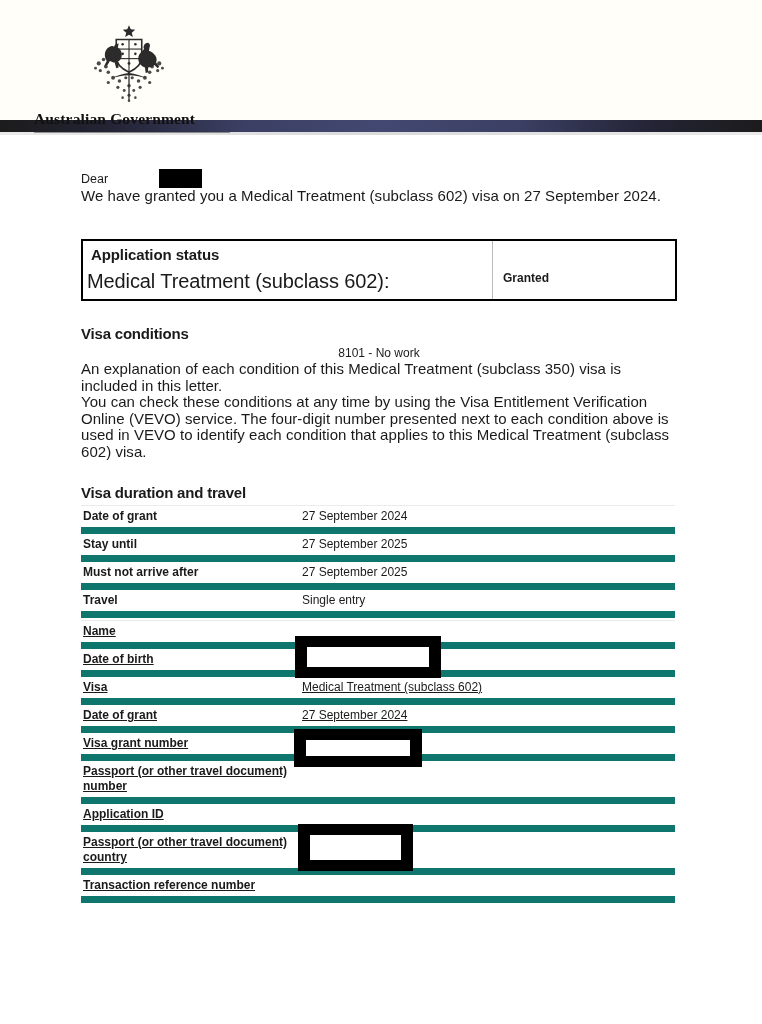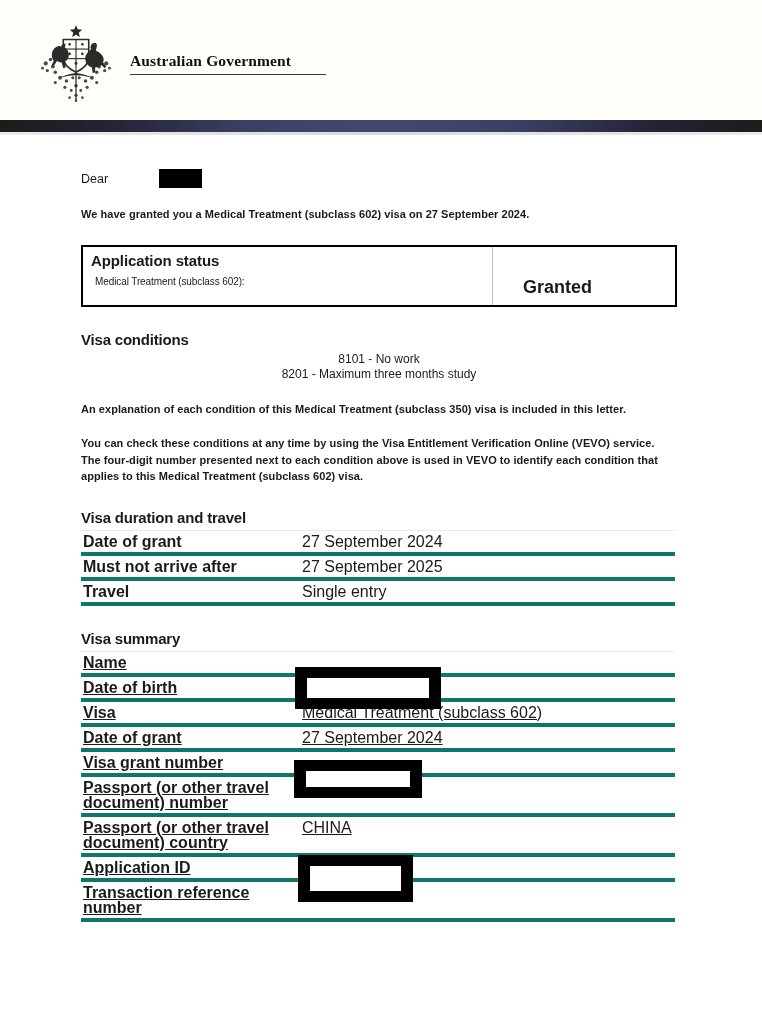--- a/index.html
+++ b/index.html
@@ -21,20 +21,21 @@
     position: relative;
     height: 120px;
     background: #fffef9;
   }
   .crest-block {
     position: absolute;
     left: 28px;
     top: 22px;
     display: flex;
     align-items: center;
+    flex-direction: column;
   }
   .crest {
     width: 96px;
     height: 86px;
     flex: 0 0 auto;
   }
   .govt-text {
     margin-left: 6px;
     padding-top: 2px;
   }
@@ -99,30 +100,28 @@
   }
   .redact-inline {
     display: inline-block;
     background: #000;
     width: 43px;
     height: 19px;
     margin-left: 7px;
   }
 
   .para {
-    font-size: 11px;
+    font-size: 15px;
     line-height: 16.5px;
-    margin-top: 18px;
     letter-spacing: .05px;
-    font-weight: bold;
   }
 
   
   .status-box {
-    margin-top: 22px;
+    margin-top: 34px;
     border: 2px solid #000;
     height: 62px;
     position: relative;
     box-sizing: border-box;
   }
   .status-box .divider {
     position: absolute;
     left: 409px;
     top: 0;
     bottom: 0;
@@ -132,30 +131,30 @@
   .status-title {
     position: absolute;
     left: 8px;
     top: 5px;
     font-size: 15px;
     font-weight: bold;
     letter-spacing: -.1px;
   }
   .status-sub {
     position: absolute;
-    left: 12px;
+    left: 4px;
     top: 29px;
-    font-size: 10px;
+    font-size: 20px;
     letter-spacing: -.1px;
   }
   .status-value {
     position: absolute;
-    left: 440px;
+    left: 420px;
     top: 30px;
-    font-size: 18px;
+    font-size: 12px;
     font-weight: bold;
   }
 
   
   .section-h {
     font-size: 15px;
     font-weight: bold;
     letter-spacing: -.2px;
     margin-top: 24px;
     margin-bottom: 4px;
@@ -168,24 +167,24 @@
 
   
   table.kv {
     border-collapse: collapse;
     width: 594px;
     table-layout: fixed;
     margin-top: 2px;
   }
   table.kv td {
     border-top: 1px solid #ebebeb;
-    border-bottom: 4px solid #0f766e;
+    border-bottom: 7px solid #0f766e;
     padding: 3px 0 3px 0;
     vertical-align: top;
-    font-size: 16px;
+    font-size: 12px;
     line-height: 15px;
   }
   table.kv td.k {
     width: 219px;
     font-weight: bold;
     padding-left: 2px;
   }
   table.kv td.v {
     font-weight: normal;
   }
@@ -285,44 +284,46 @@
 
     <div class="status-box">
       <div class="divider"></div>
       <div class="status-title">Application status</div>
       <div class="status-sub">Medical Treatment (subclass 602):</div>
       <div class="status-value">Granted</div>
     </div>
 
     <div class="section-h">Visa conditions</div>
     <div class="cond-line">8101 - No work</div>
-    <div class="cond-line">8201 - Maximum three months study</div>
 
     <div class="para">An explanation of each condition of this Medical Treatment (subclass 350) visa is included in this letter.</div>
     <div class="para">You can check these conditions at any time by using the Visa Entitlement Verification Online (VEVO) service. The four-digit number presented next to each condition above is used in VEVO to identify each condition that applies to this Medical Treatment (subclass 602) visa.</div>
 
     <div class="section-h">Visa duration and travel</div>
     <table class="kv">
       <tbody>
         <tr>
           <td class="k">Date of grant</td>
           <td class="v">27 September 2024</td>
+        </tr>
+        <tr>
+          <td class="k">Stay until</td>
+          <td class="v">27 September 2025</td>
         </tr>
         <tr>
           <td class="k">Must not arrive after</td>
           <td class="v">27 September 2025</td>
         </tr>
         <tr>
           <td class="k">Travel</td>
           <td class="v">Single entry</td>
         </tr>
       </tbody>
     </table>
 
-    <div class="section-h">Visa summary</div>
     <div style="position:relative;text-decoration:underline;">
       <table class="kv">
         <tbody>
           <tr>
             <td class="k">Name</td>
             <td class="v"></td>
           </tr>
           <tr>
             <td class="k">Date of birth</td>
             <td class="v"></td>
@@ -337,26 +338,26 @@
           </tr>
           <tr>
             <td class="k">Visa grant number</td>
             <td class="v"></td>
           </tr>
           <tr>
             <td class="k">Passport (or other travel document) number</td>
             <td class="v"></td>
           </tr>
           <tr>
+            <td class="k">Application ID</td>
+            <td class="v"></td>
+          </tr>
+          <tr>
             <td class="k">Passport (or other travel document) country</td>
             <td class="v">CHINA</td>
-          </tr>
-          <tr>
-            <td class="k">Application ID</td>
-            <td class="v"></td>
           </tr>
           <tr>
             <td class="k">Transaction reference number</td>
             <td class="v"></td>
           </tr>
         </tbody>
       </table>
 
       <div class="redact-box" style="left:214px; top:16px; width:146px; height:42px;"></div>
       <div class="redact-box" style="left:213px; top:109px; width:128px; height:38px;"></div>

